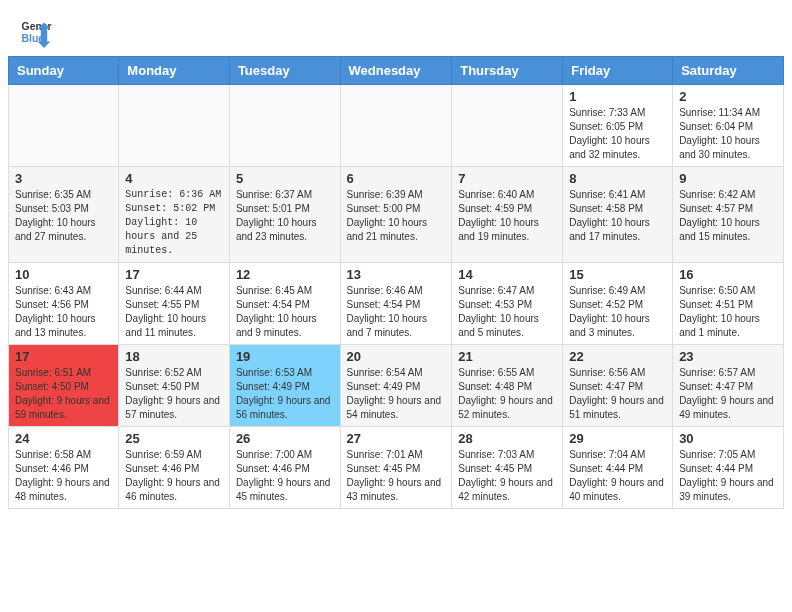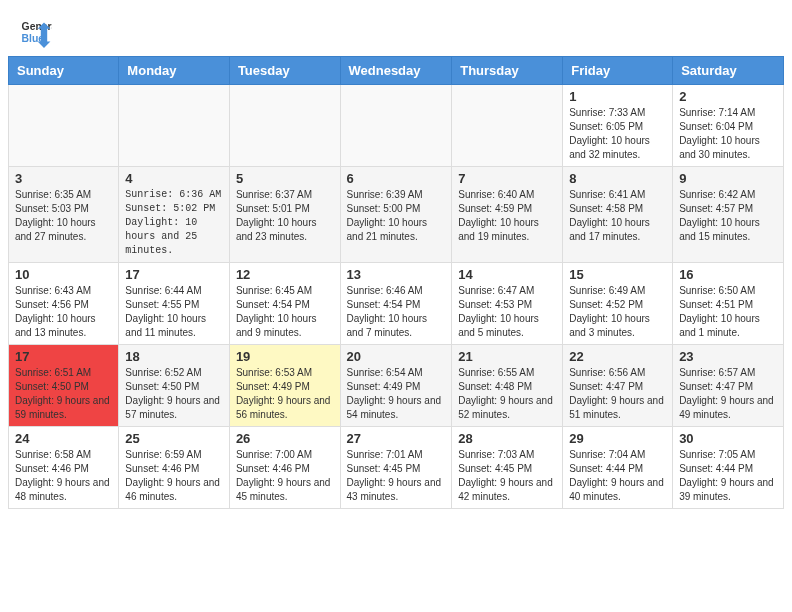--- a/index.html
+++ b/index.html
@@ -62,21 +62,21 @@
           <td class="empty"></td>
           <td class="empty"></td>
           <td>
             <span class="day-num">1</span>
             <div class="day-info" style="white-space: pre-line;">Sunrise: 7:33 AM
 Sunset: 6:05 PM
 Daylight: 10 hours and 32 minutes.</div>
           </td>
           <td>
             <span class="day-num">2</span>
-            <div class="day-info" style="white-space: pre-line;">Sunrise: 7:14 AM
+            <div class="day-info" style="white-space: pre-line;">Sunrise: 11:34 AM
 Sunset: 6:04 PM
 Daylight: 10 hours and 30 minutes.</div>
           </td>
         </tr>
         <tr>
           <td style="background: rgb(245, 245, 245);">
             <span class="day-num">3</span>
             <div class="day-info" style="white-space: pre-line;">Sunrise: 6:35 AM
 Sunset: 5:03 PM
 Daylight: 10 hours and 27 minutes.</div>
@@ -168,21 +168,21 @@
             <div class="day-info" style="white-space: pre-line;">Sunrise: 6:51 AM
 Sunset: 4:50 PM
 Daylight: 9 hours and 59 minutes.</div>
           </td>
           <td style="background: rgb(245, 245, 245);">
             <span class="day-num">18</span>
             <div class="day-info" style="white-space: pre-line;">Sunrise: 6:52 AM
 Sunset: 4:50 PM
 Daylight: 9 hours and 57 minutes.</div>
           </td>
-          <td style="background: #fef9c3;">
+          <td style="background: #7dd3fc;">
             <span class="day-num">19</span>
             <div class="day-info" style="white-space: pre-line;">Sunrise: 6:53 AM
 Sunset: 4:49 PM
 Daylight: 9 hours and 56 minutes.</div>
           </td>
           <td style="background: rgb(245, 245, 245);">
             <span class="day-num">20</span>
             <div class="day-info" style="white-space: pre-line;">Sunrise: 6:54 AM
 Sunset: 4:49 PM
 Daylight: 9 hours and 54 minutes.</div>

